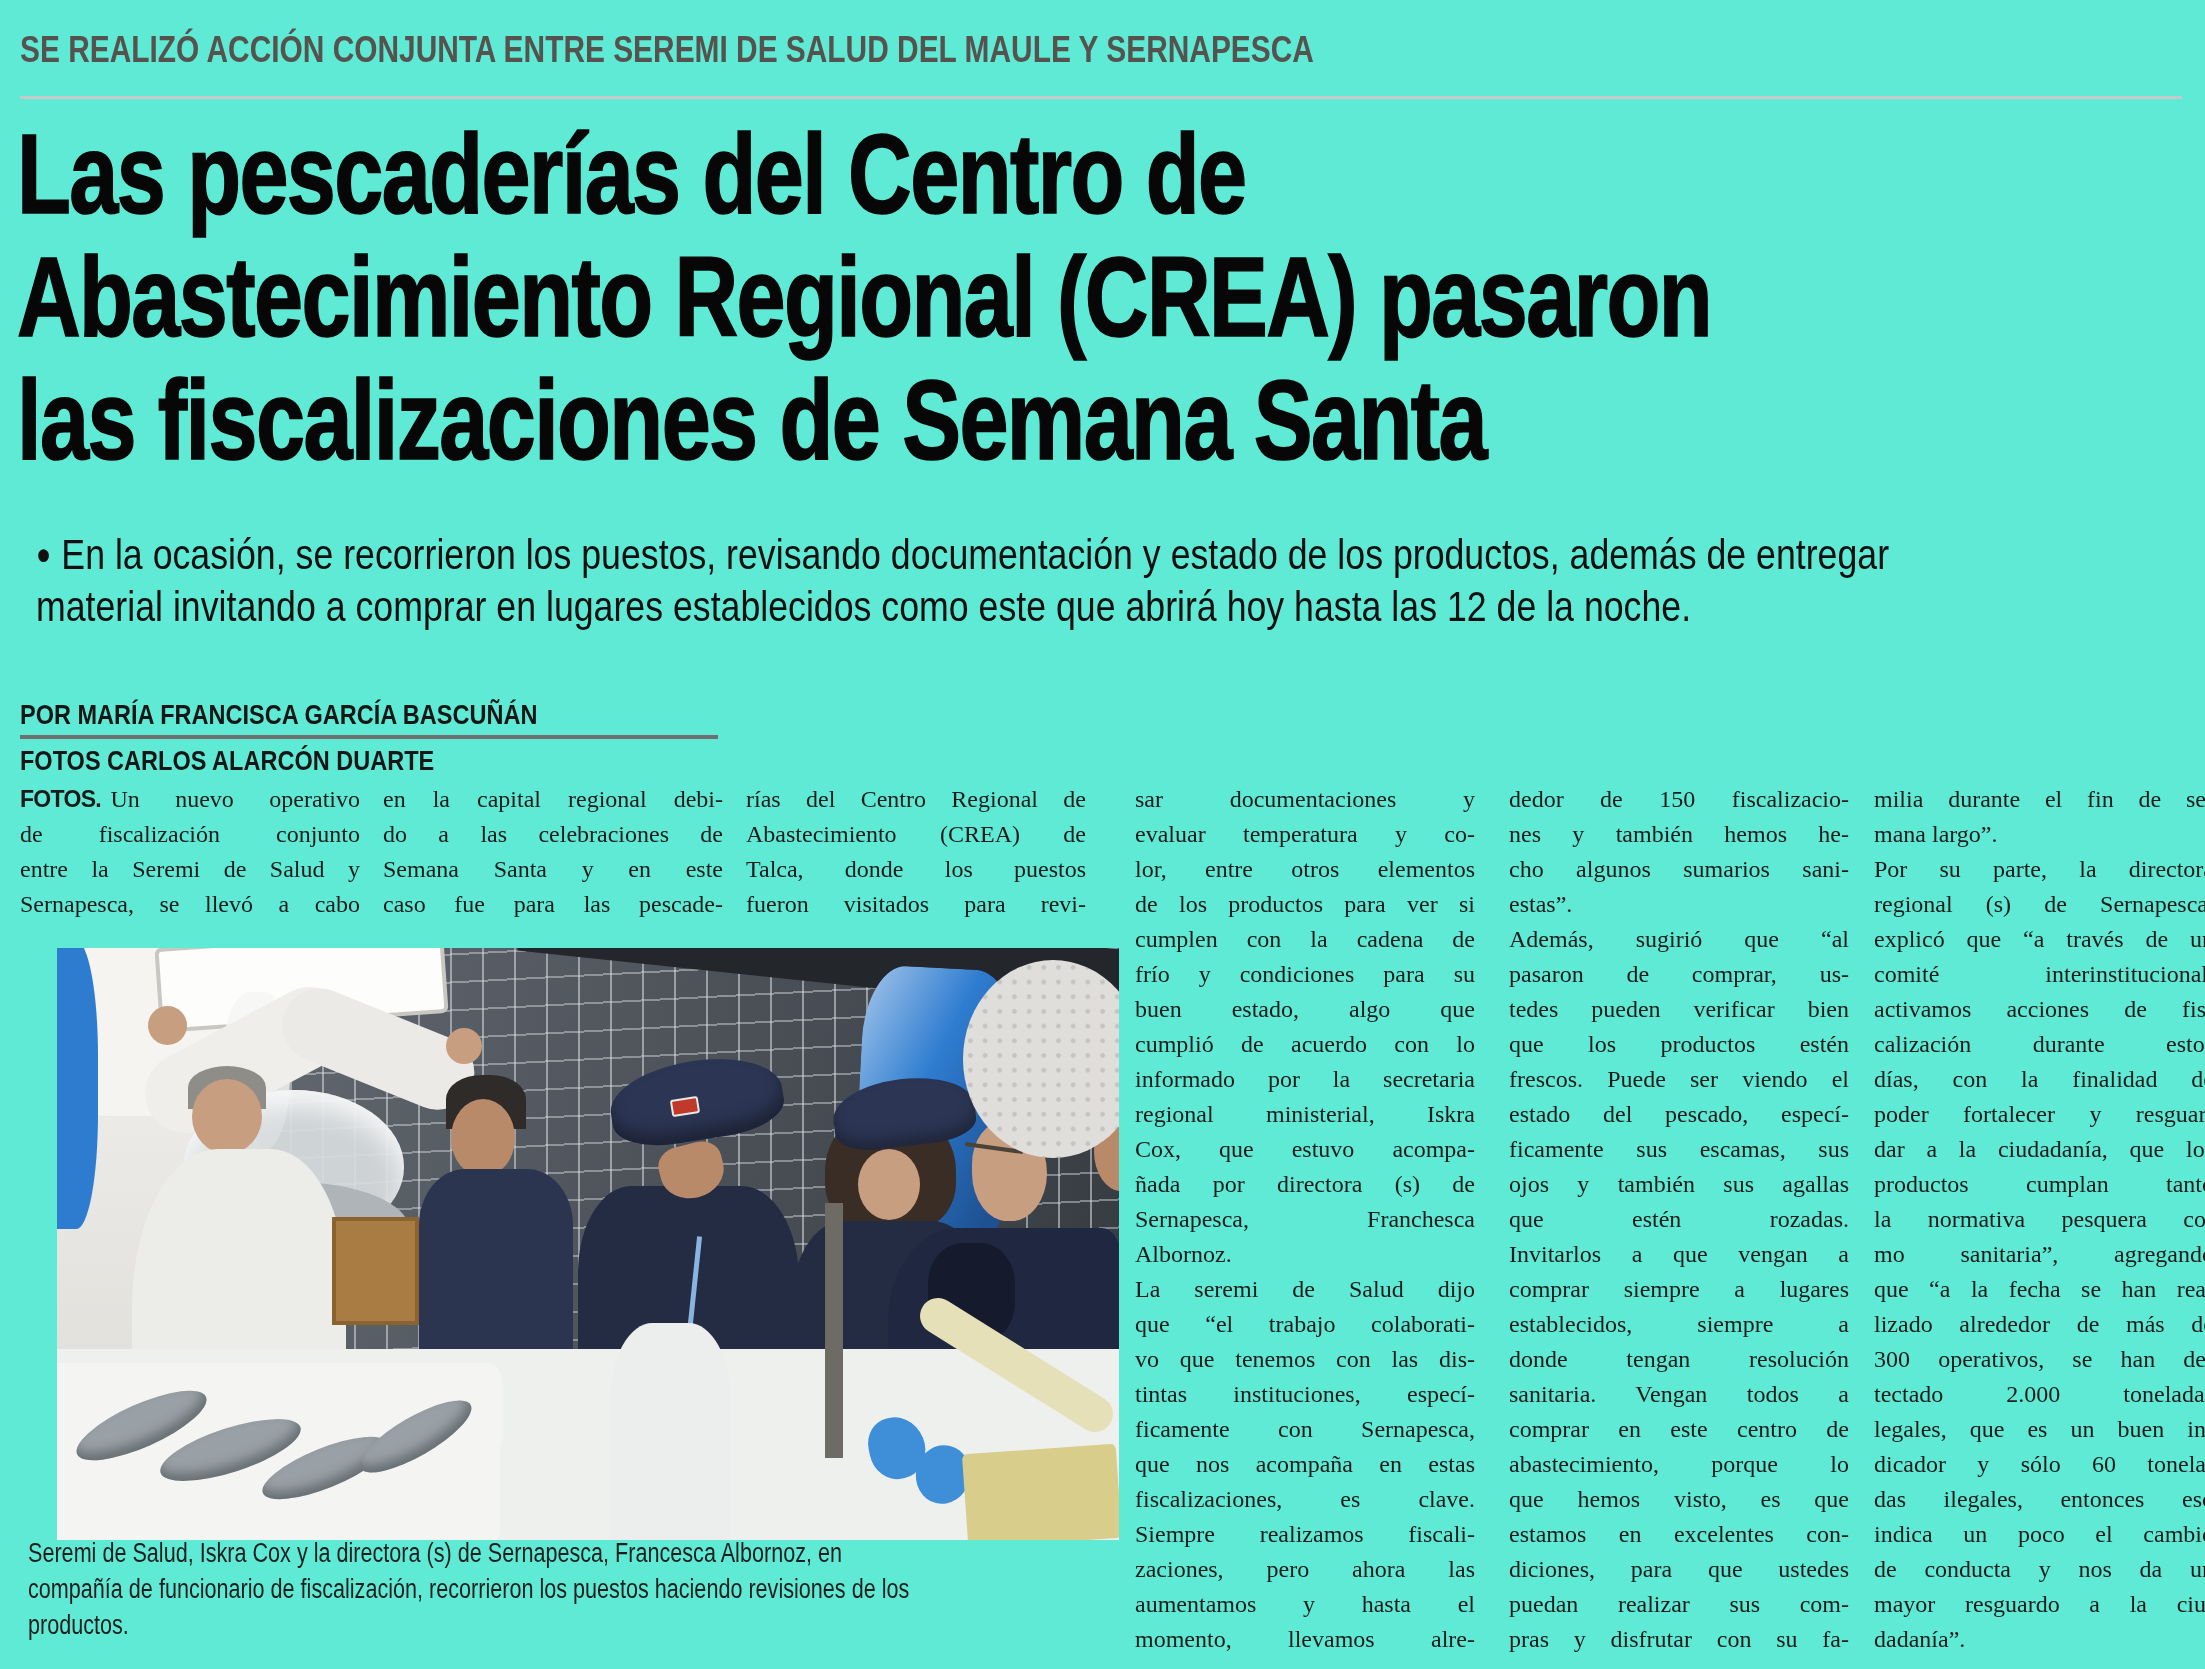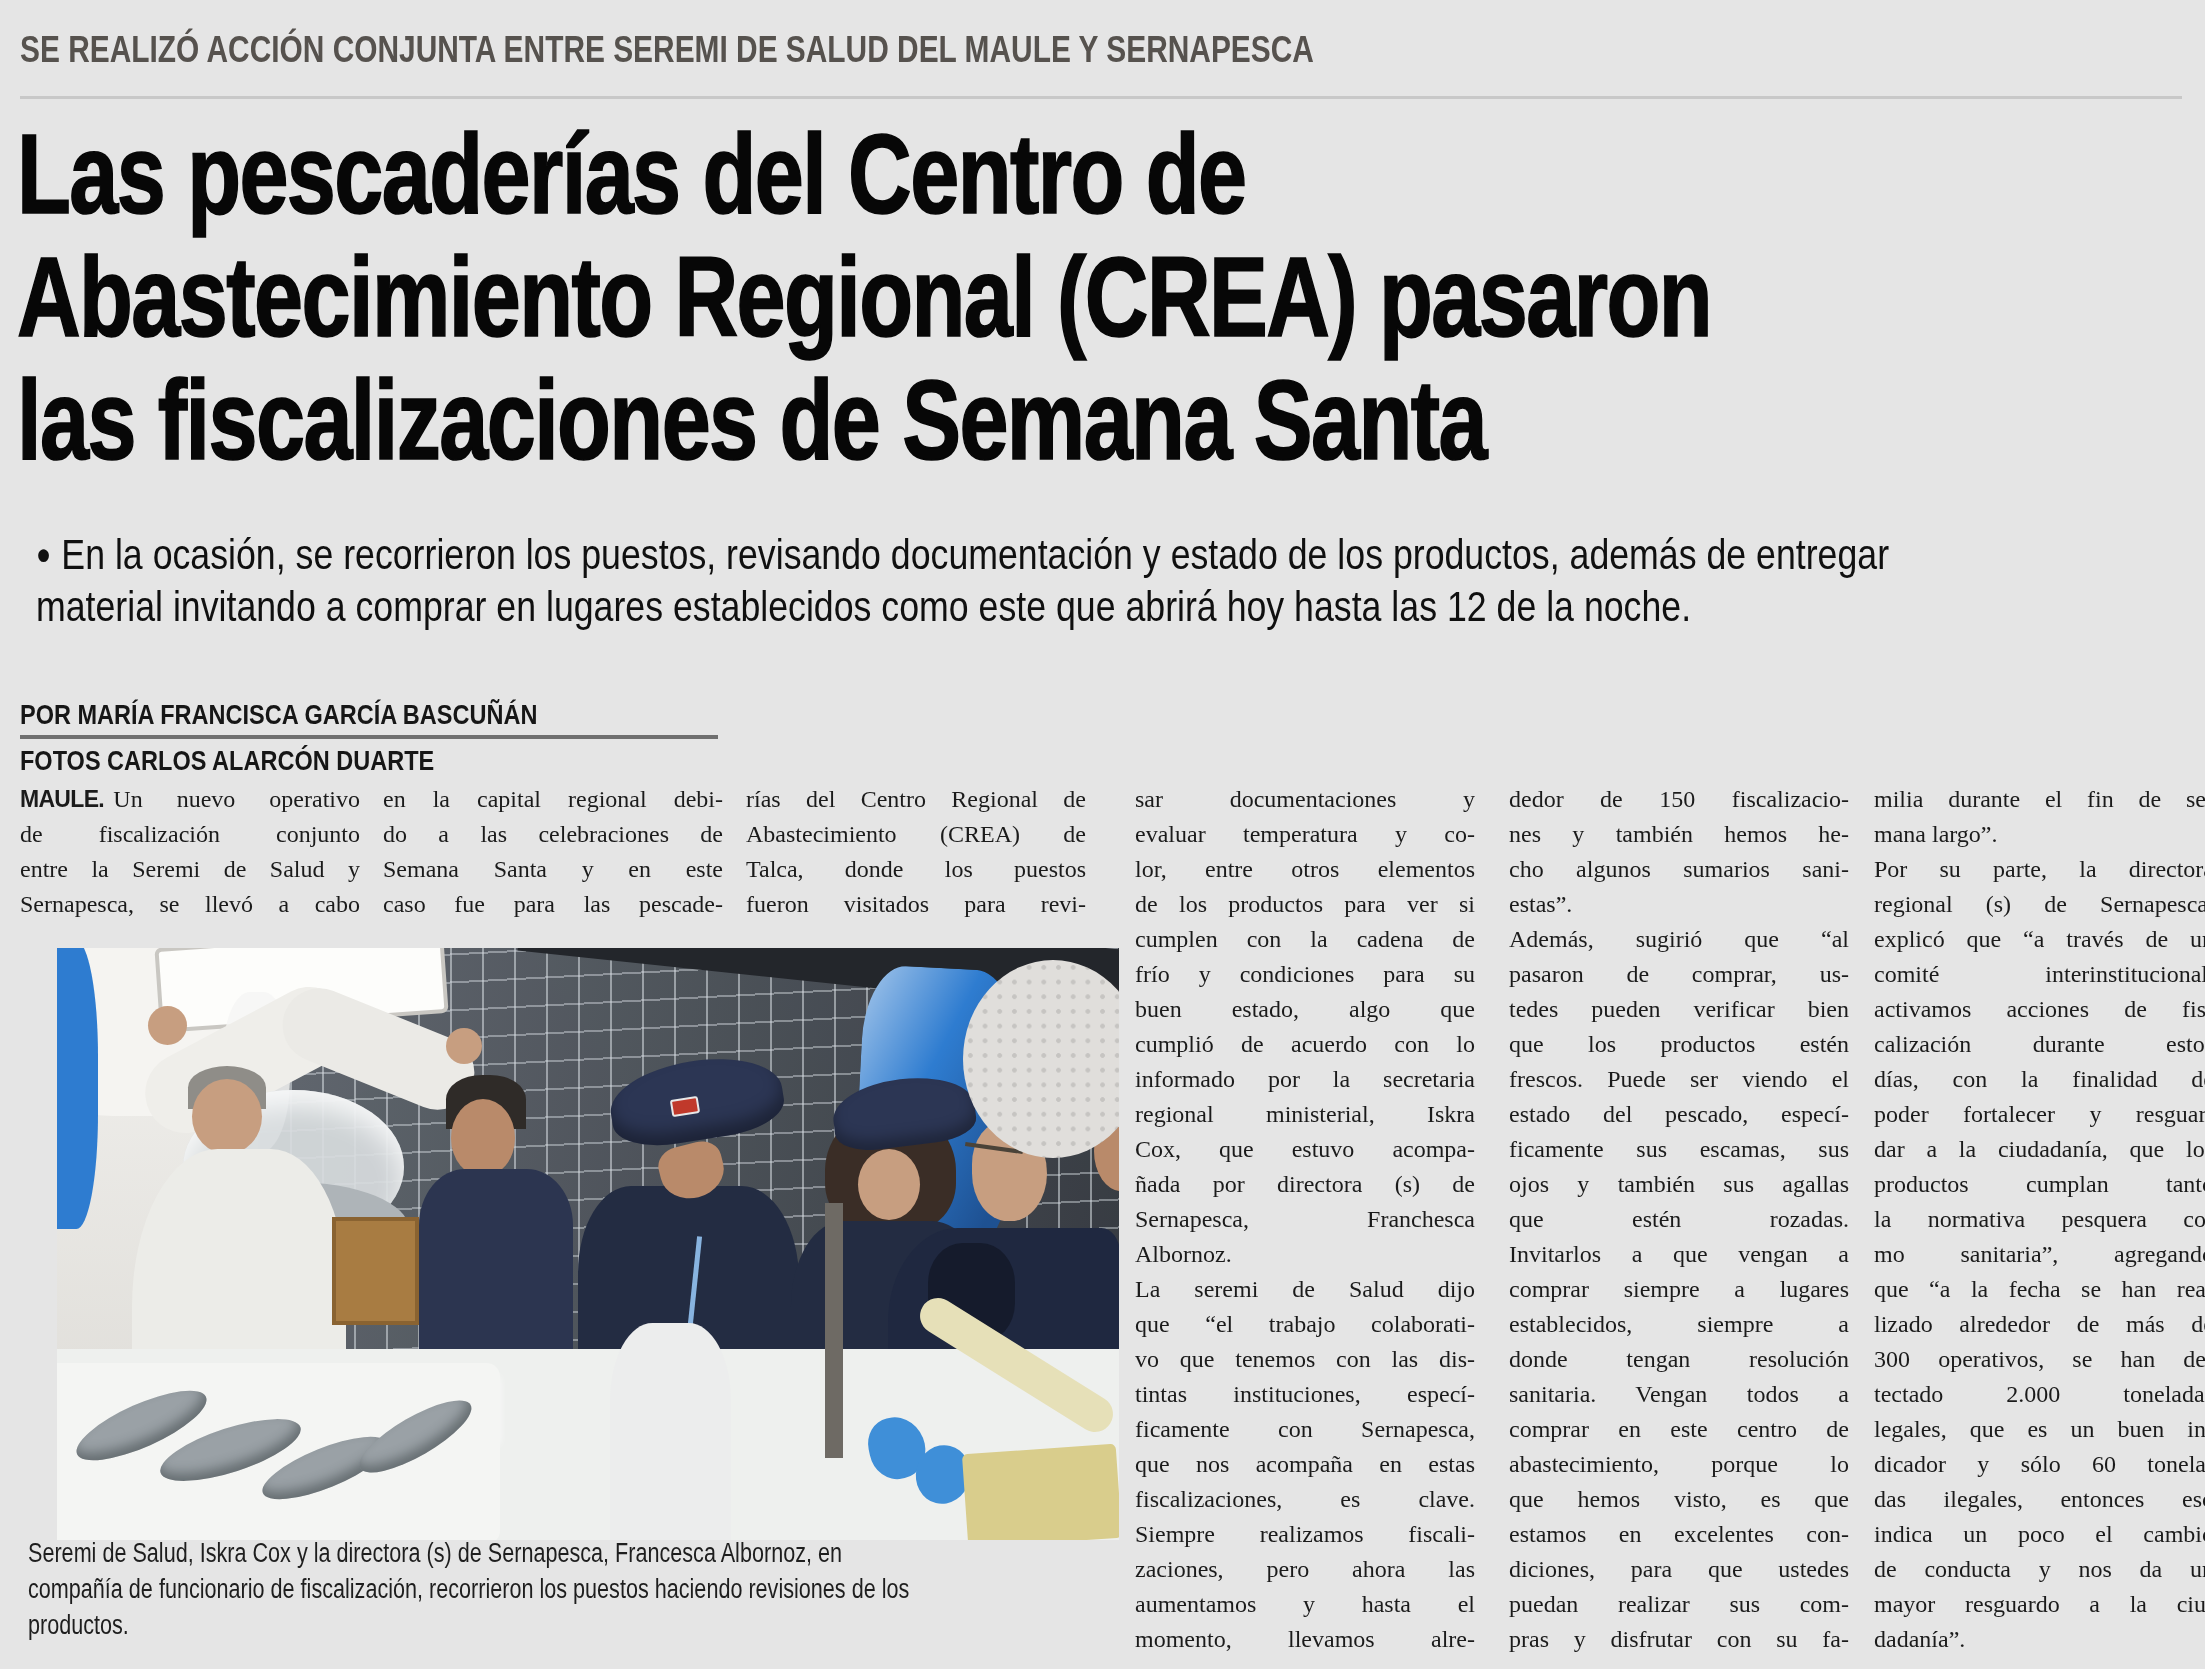--- a/index.html
+++ b/index.html
@@ -1,18 +1,18 @@
 <!DOCTYPE html>
 <html style="font-size:10.7px"><head>
 <meta charset="utf-8">
 <title></title>
 <style>
   html,body{margin:0;padding:0;background:#ffffff;}
   body{width:2205px;height:1669px;position:relative;font-family:"Liberation Sans",sans-serif;}
-  .page{position:absolute;inset:0;background:#e5e5e5;overflow:hidden;}
+  .page{position:absolute;inset:0;background:#5eead4;overflow:hidden;}
 
   
   .kicker{position:absolute;left:20px;top:29.5px;font-weight:700;font-size:36px;line-height:39px;
           letter-spacing:0;white-space:nowrap;transform:scaleX(.83);transform-origin:left top;color:#56524e;}
   .rule-top{position:absolute;left:20px;top:96px;width:2162px;height:3.3px;background:#c8c8c8;}
 
   .headline{position:absolute;left:17.4px;top:113px;margin:0;color:#070707;font-weight:700;}
   .headline .hl{white-space:nowrap;font-size:113px;line-height:123px;letter-spacing:-2px;
                 transform:scaleX(.78);transform-origin:left top;-webkit-text-stroke:1.7px #070707;}
 
@@ -134,21 +134,21 @@
     <div class="ll">material invitando a comprar en lugares establecidos como este que abrirá hoy hasta las 12 de la noche.</div>
   </div>
 
   <div class="byline">
     <div class="by-author">POR MARÍA FRANCISCA GARCÍA BASCUÑÁN</div>
     <div class="byline-rule" style="background-color: rgb(111, 111, 111);"></div>
     <div class="by-photos">FOTOS CARLOS ALARCÓN DUARTE</div>
   </div>
 
   <div class="col c0">
-      <div class="bl"><b class="dateline">MAULE.</b>Un nuevo operativo</div>
+      <div class="bl"><b class="dateline">FOTOS.</b>Un nuevo operativo</div>
       <div class="bl">de fiscalización conjunto</div>
       <div class="bl">entre la Seremi de Salud y</div>
       <div class="bl">Sernapesca, se llevó a cabo</div>
     </div>
   <div class="col c1">
       <div class="bl">en la capital regional debi-</div>
       <div class="bl">do a las celebraciones de</div>
       <div class="bl">Semana Santa y en este</div>
       <div class="bl">caso fue para las pescade-</div>
     </div>

